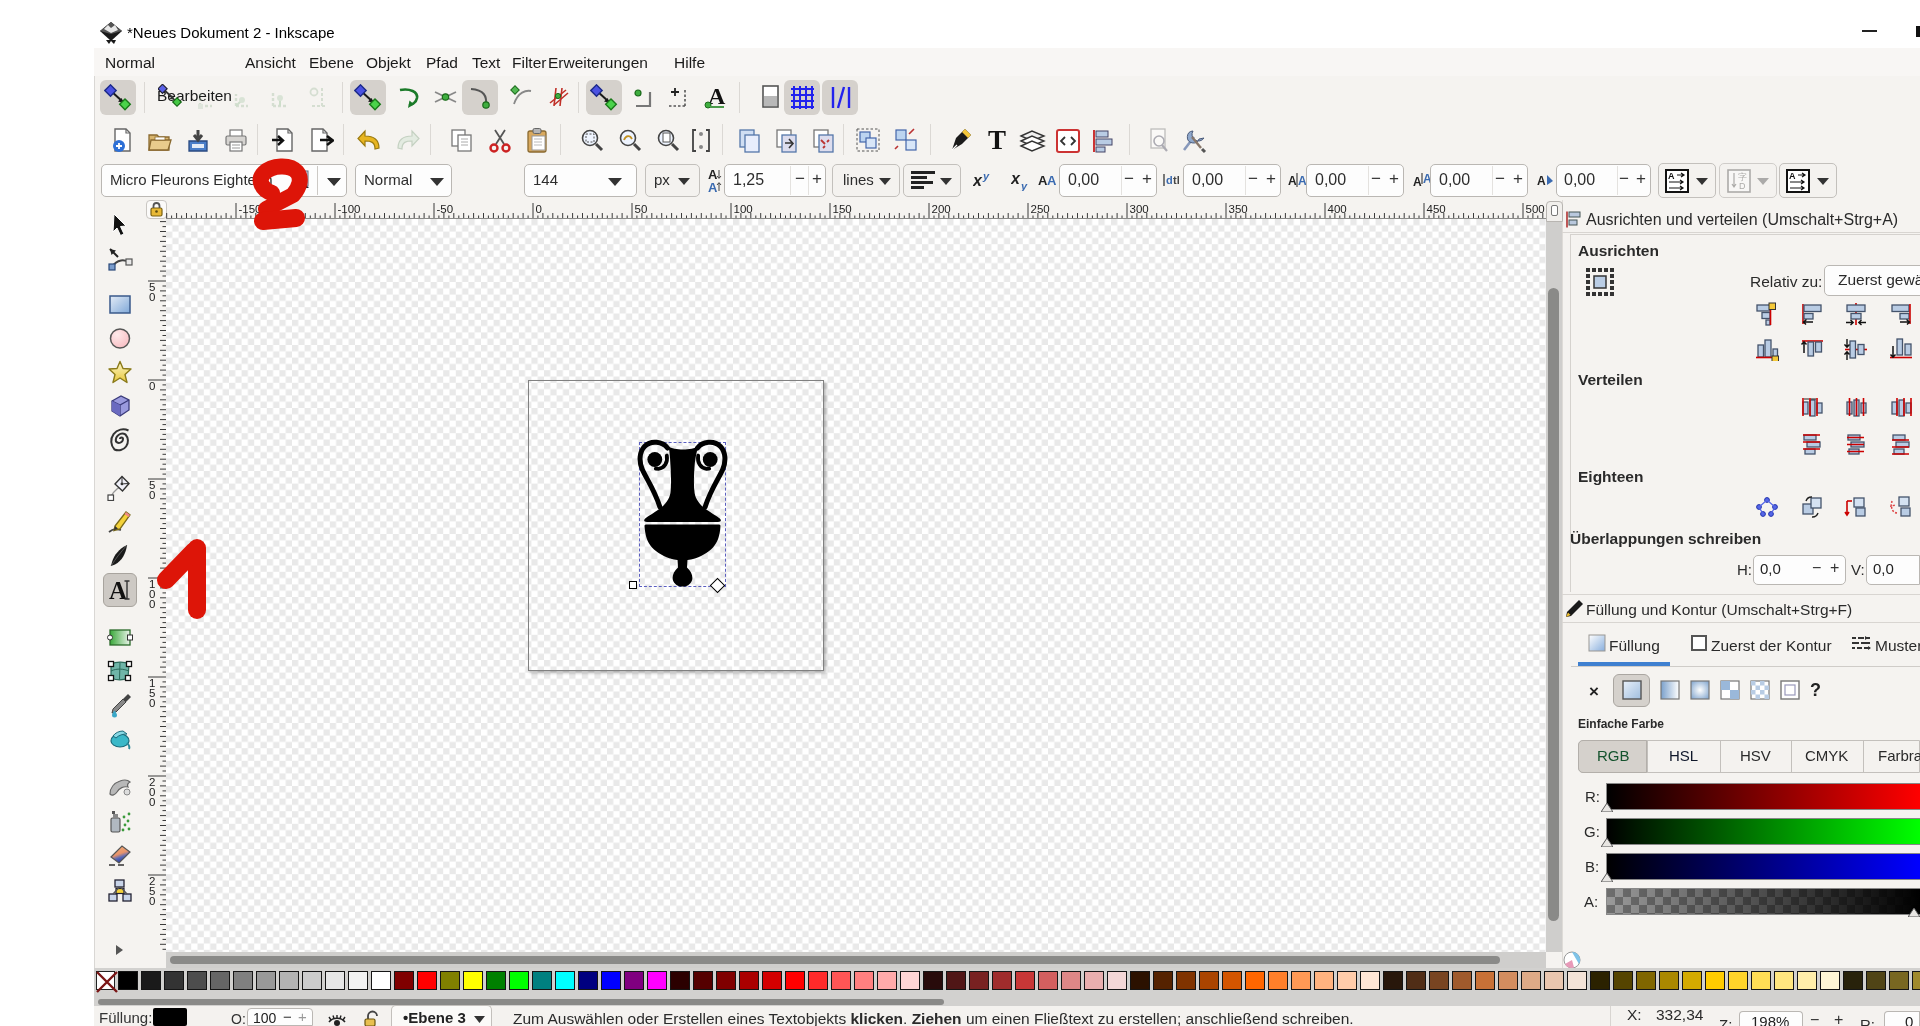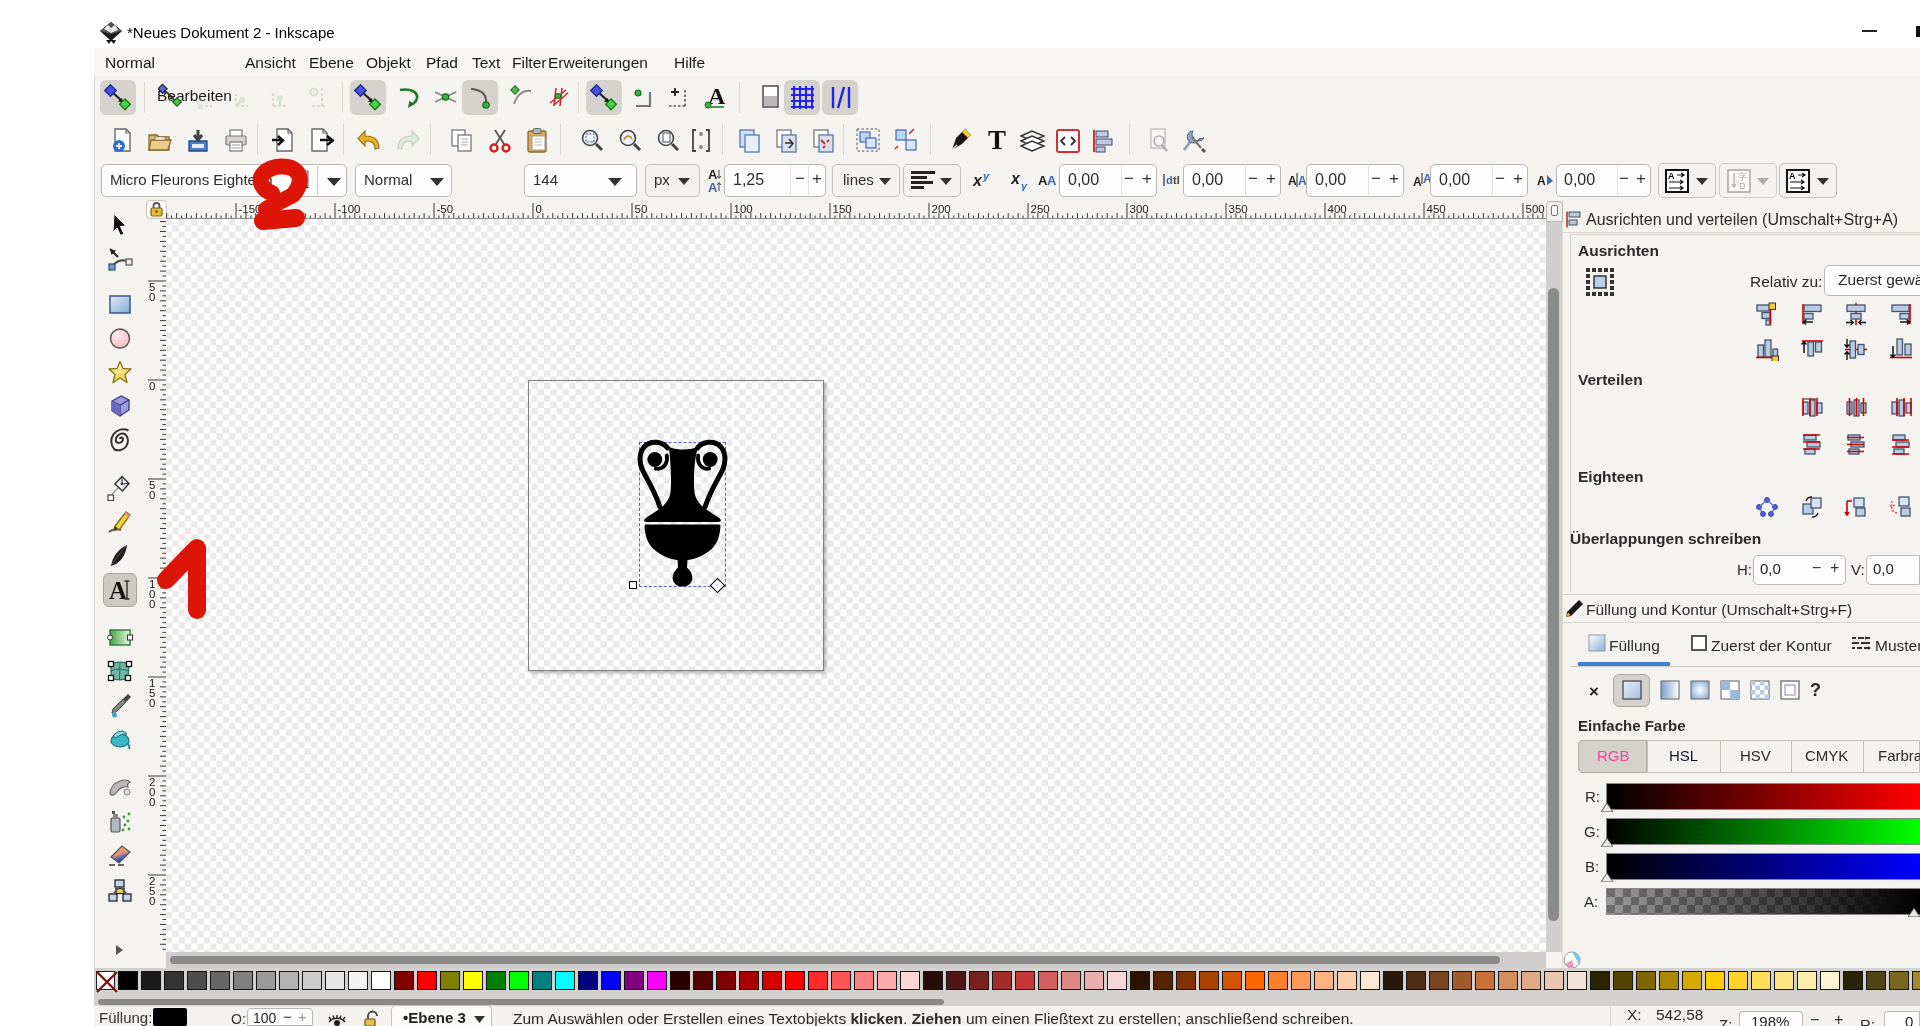--- a/index.html
+++ b/index.html
@@ -1304,29 +1304,29 @@
 </svg>
 <svg class="abs" style="left:1750px;top:680px" width="20" height="20" viewBox="0 0 20 20">
  <rect x="1" y="1" width="18" height="18" fill="#fff" stroke="#777" stroke-width="1.2"></rect>
  <path d="M1 1 h4.5 v4.5 h-4.5z M10 1 h4.5 v4.5 h-4.5z M5.5 5.5 h4.5 v4.5 h-4.5z M14.5 5.5 h4.5 v4.5 h-4.5z M1 10 h4.5 v4.5 h-4.5z M10 10 h4.5 v4.5 h-4.5z M5.5 14.5 h4.5 v4.5 h-4.5z M14.5 14.5 h4.5 v4.5 h-4.5z" fill="#b8cce4"></path>
 </svg>
 <svg class="abs" style="left:1780px;top:680px" width="20" height="20" viewBox="0 0 20 20">
  <rect x="1" y="1" width="18" height="18" fill="#fff" stroke="#777" stroke-width="1.4"></rect>
  <rect x="5" y="5" width="10" height="10" fill="none" stroke="#99b" stroke-width="1.2"></rect>
 </svg>
 <div class="abs" style="left:1810px;top:680px;font-size:18px;font-weight:bold;color:#222;">?</div>
-<div class="abs" style="left:1578px;top:717px;font-size:15px;font-weight:bold;color:#2a2a2a;">Einfache Farbe</div>
+<div class="abs" style="left:1578px;top:717px;font-size:12px;font-weight:bold;color:#2a2a2a;">Einfache Farbe</div>
 
 <div class="abs" style="left:1578px;top:740px;width:342px;height:33px;background:#f4f2ef;border:1px solid #c3c0bc;border-radius:5px 0 0 5px;"></div>
 <div class="abs" style="left:1578px;top:740px;width:69px;height:33px;background:#d5d1cc;border:1px solid #b3afaa;border-radius:5px 0 0 5px;"></div>
 <div class="abs" style="left:1647px;top:740px;width:1px;height:33px;background:#c3c0bc;"></div>
 <div class="abs" style="left:1720px;top:740px;width:1px;height:33px;background:#c3c0bc;"></div>
 <div class="abs" style="left:1791px;top:740px;width:1px;height:33px;background:#c3c0bc;"></div>
 <div class="abs" style="left:1863px;top:740px;width:1px;height:33px;background:#c3c0bc;"></div>
-<div class="abs" style="left:1597px;top:747px;font-size:15px;color:#ec4899;">RGB</div>
+<div class="abs" style="left:1597px;top:747px;font-size:15px;color:#14532d;">RGB</div>
 <div class="abs" style="left:1669px;top:747px;font-size:15px;color:#0f172a;">HSL</div>
 <div class="abs" style="left:1740px;top:747px;font-size:15px;color:#2a2a2a;">HSV</div>
 <div class="abs" style="left:1805px;top:747px;font-size:15px;color:#2a2a2a;">CMYK</div>
 <div class="abs" style="left:1878px;top:747px;font-size:15px;color:#2a2a2a;">Farbrad</div>
 
 <div class="abs" style="left:1585px;top:788px;font-size:15px;color:#2a2a2a;">R:</div>
 <div class="abs" style="left:1606px;top:783px;width:314px;height:27px;background:linear-gradient(to right,#000,#f00);border:1px solid #888;border-right:none;"></div>
 <div class="abs" style="left:1584px;top:823px;font-size:15px;color:#2a2a2a;">G:</div>
 <div class="abs" style="left:1606px;top:818px;width:314px;height:27px;background:linear-gradient(to right,#000,#0f0);border:1px solid #888;border-right:none;"></div>
 <div class="abs" style="left:1585px;top:858px;font-size:15px;color:#2a2a2a;">B:</div>
@@ -1460,21 +1460,21 @@
  <rect x="2" y="9" width="10" height="7" rx="1.5" fill="#e8c050" stroke="#6a5510" stroke-width="1.2"></rect>
 </svg>
 <div class="abs" style="left:391px;top:1005px;width:101px;height:21px;background:#fbfaf8;border:1px solid #c3c0bc;border-radius:5px 5px 0 0;border-bottom:none;"></div>
 <div class="abs" style="left:403px;top:1009px;font-size:15px;font-weight:bold;color:#222;">•Ebene 3</div>
 <svg class="abs" style="left:474px;top:1016px" width="11" height="7">
       <path d="M0 0 L11 0 L5.5 7Z" fill="#333"></path>
     </svg>
 <div class="abs" style="left:513px;top:1010px;font-size:15.5px;color:#2a2a2a;white-space:nowrap;">Zum Auswählen oder Erstellen eines Textobjekts <b>klicken</b>. <b>Ziehen</b> um einen Fließtext zu erstellen; anschließend schreiben.</div>
 <div class="abs" style="left:1610px;top:1006px;width:1px;height:20px;background:#d8d5d1;"></div>
 <div class="abs" style="left:1627px;top:1006px;font-size:15.5px;color:#2a2a2a;">X:</div>
-<div class="abs" style="left:1656px;top:1006px;font-size:15.5px;color:#2a2a2a;">542,58</div>
+<div class="abs" style="left:1656px;top:1006px;font-size:15.5px;color:#2a2a2a;">332,34</div>
 <div class="abs" style="left:1719px;top:1016px;font-size:15px;color:#2a2a2a;">Z:</div>
 <div class="field" style="left:1739px;top:1011px;width:64px;height:15px;border-radius:4px 4px 0 0;border-bottom:none;"></div>
 <div class="abs" style="left:1751px;top:1013px;font-size:15px;color:#222;">198%</div>
 <div class="abs" style="left:1810px;top:1011px;font-size:16px;color:#333;">−</div>
 <div class="abs" style="left:1834px;top:1011px;font-size:16px;color:#333;">+</div>
 <div class="abs" style="left:1860px;top:1016px;font-size:15px;color:#2a2a2a;">R:</div>
 <div class="field" style="left:1884px;top:1011px;width:36px;height:15px;border-radius:4px 0 0 0;border-bottom:none;"></div>
 <div class="abs" style="left:1905px;top:1013px;font-size:15px;color:#222;">0</div>
 </div>
 

